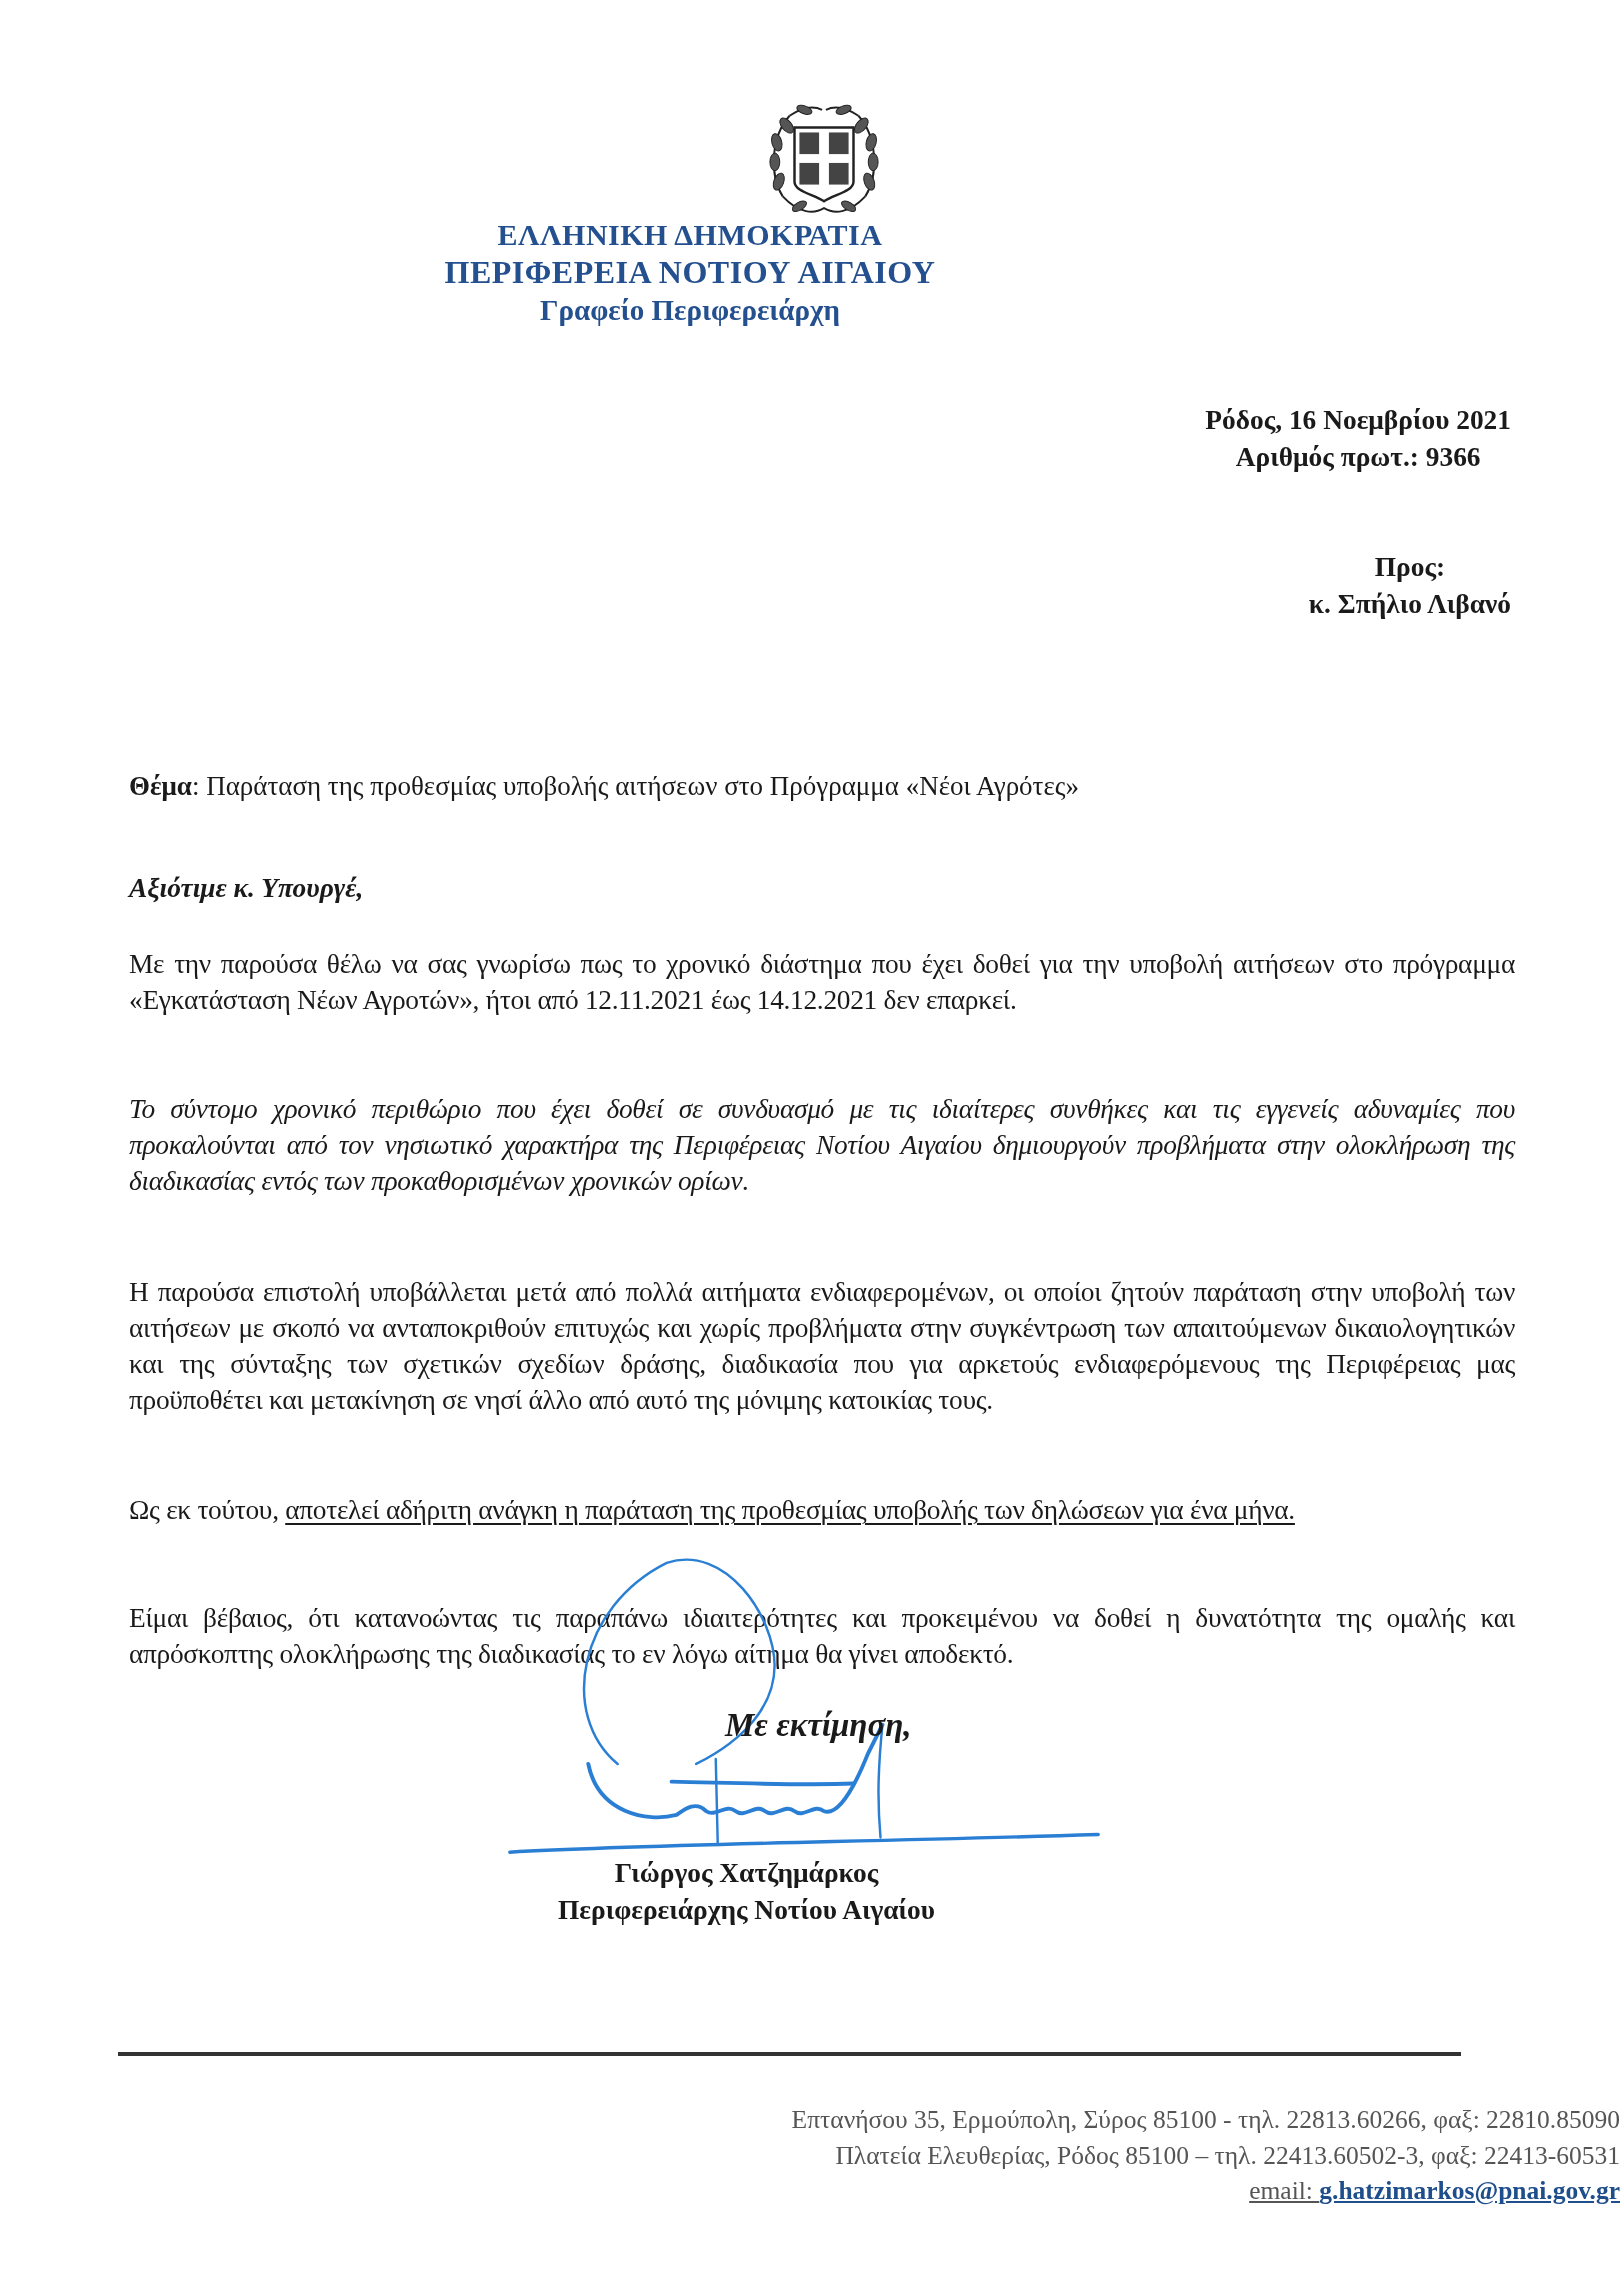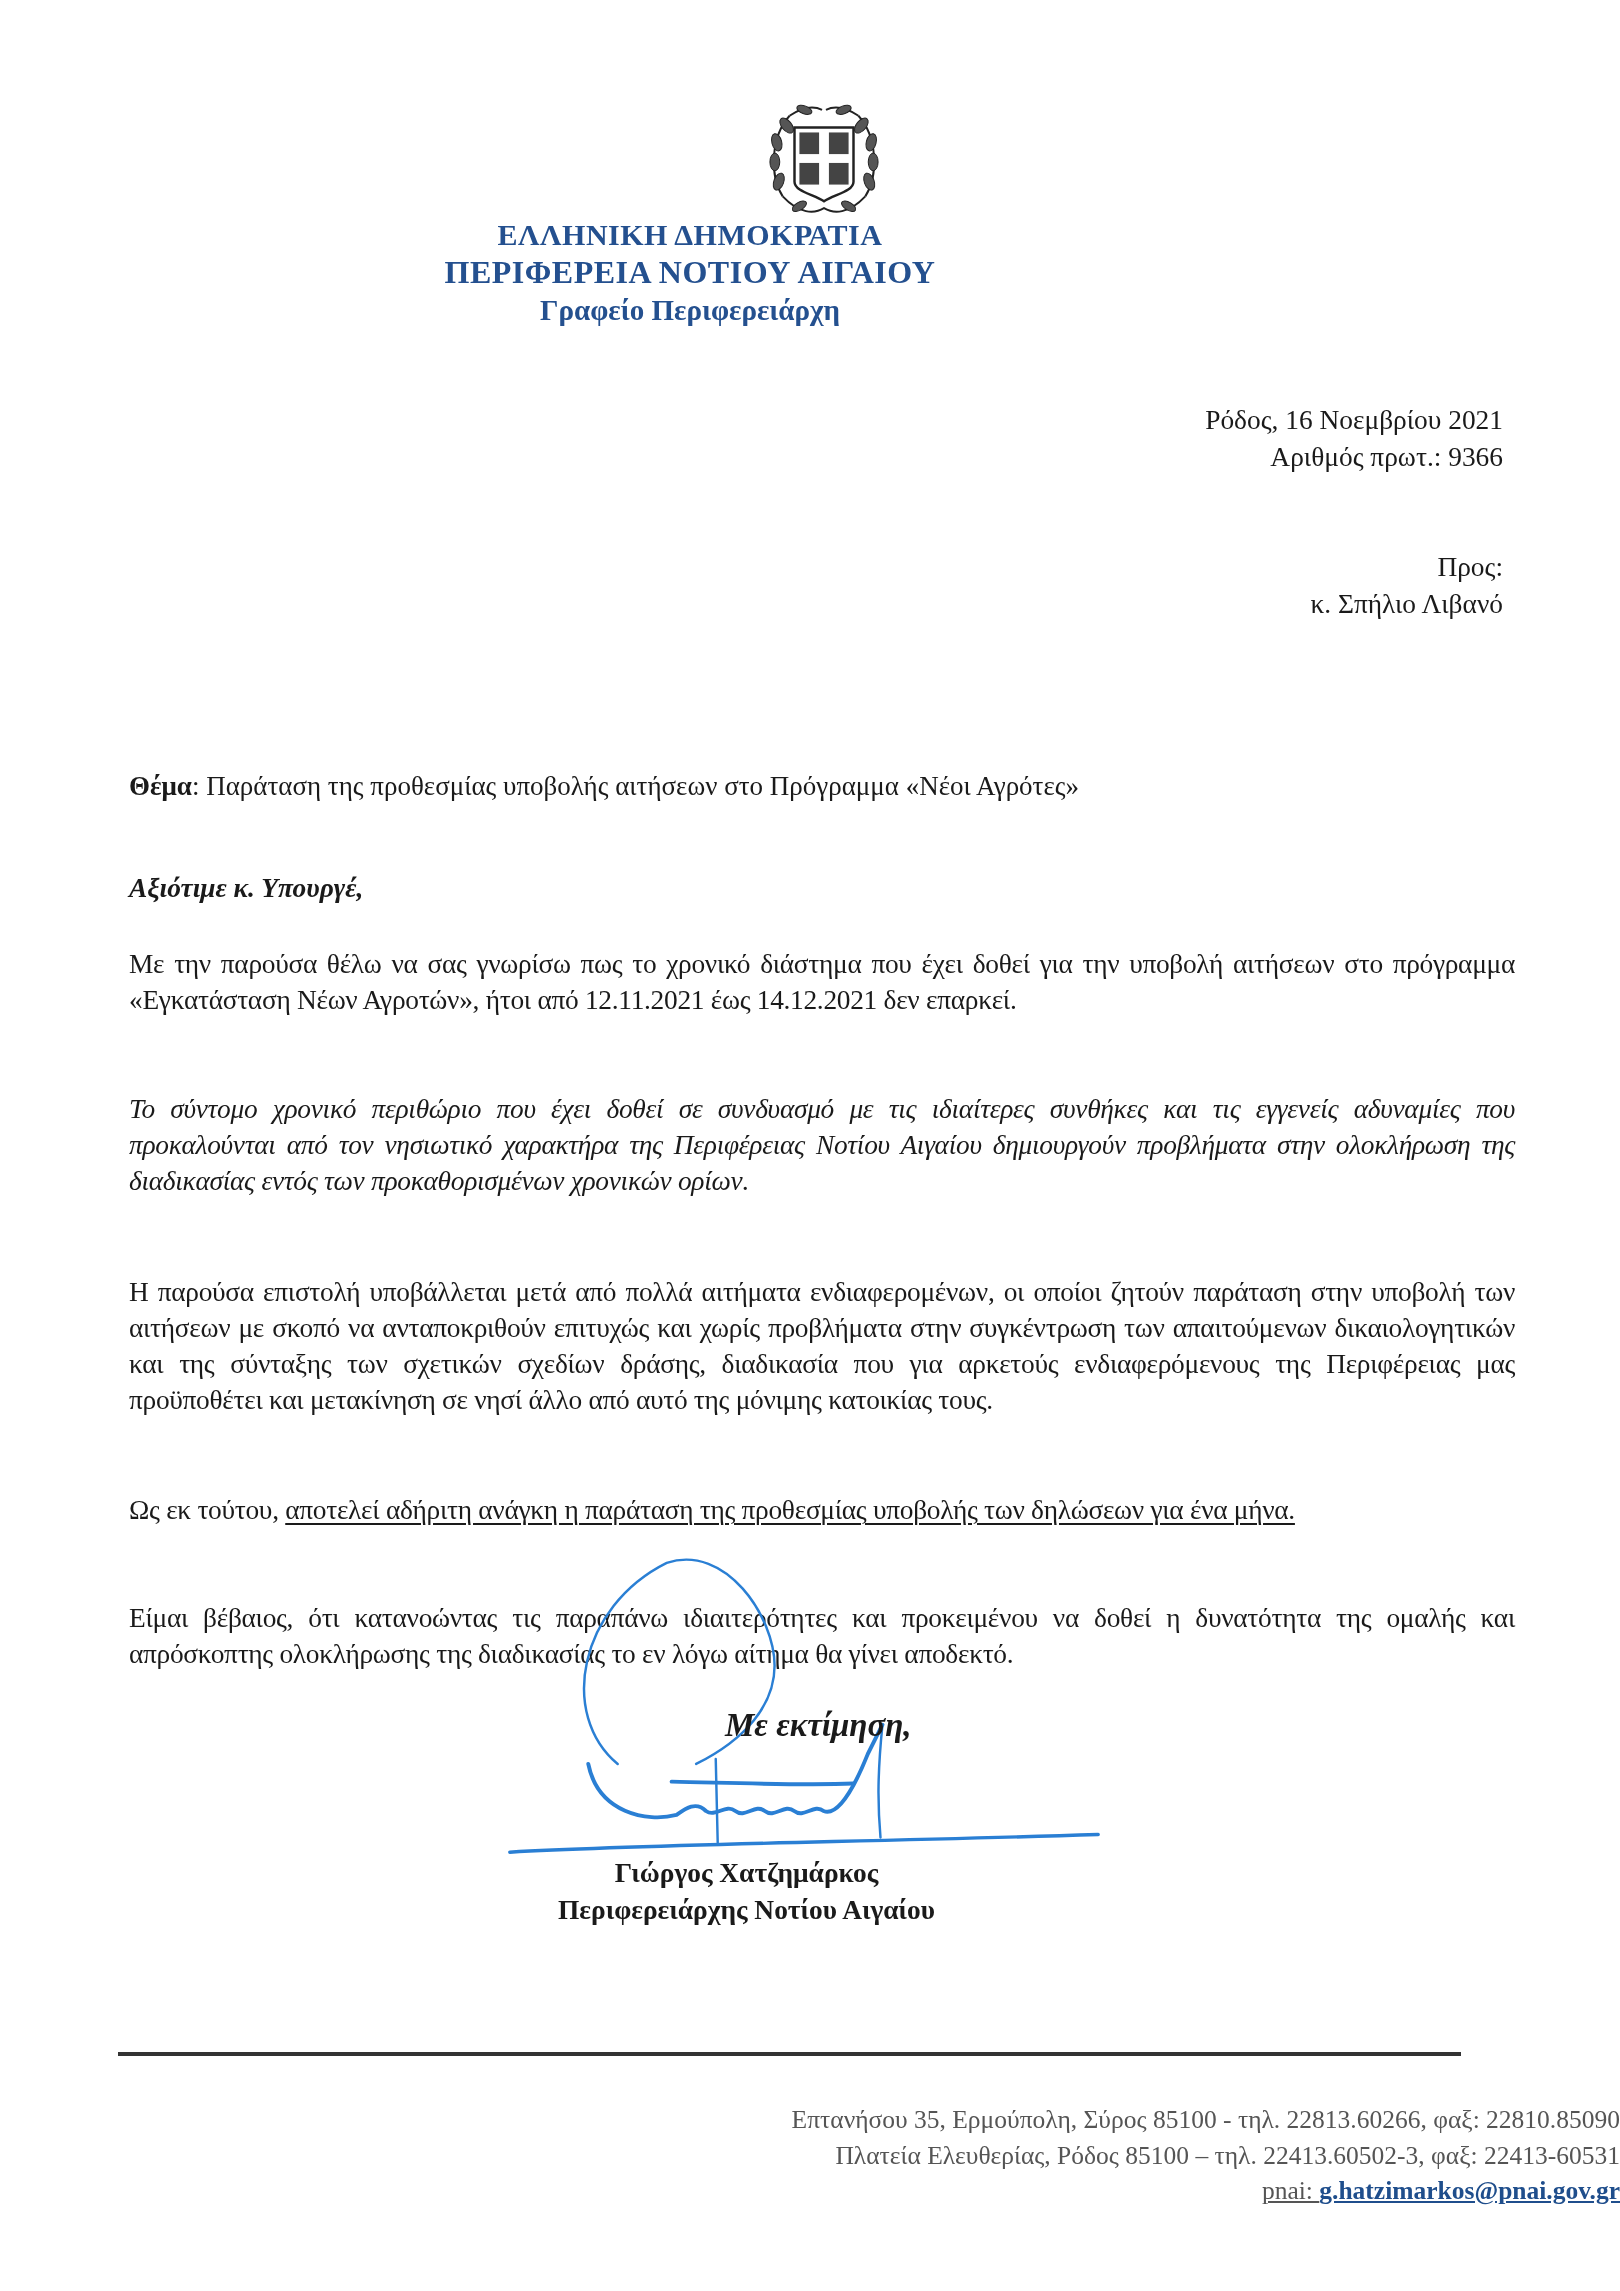--- a/index.html
+++ b/index.html
@@ -4,21 +4,21 @@
 <style>
   html, body { margin: 0; padding: 0; background: #ffffff; }
   body { width: 1620px; height: 2292px; position: relative; overflow: hidden;
          font-family: "Liberation Serif", "DejaVu Serif", serif; color: #1a1a1a; }
   .abs { position: absolute; }
   .emblem { left: 765px; top: 98px; width: 123px; width: 118px; height: 123px; }
   .hdr { left: 0; width: 1380px; text-align: center; color: #24508f; }
   .hdr1 { top: 218px; font-size: 30px; font-weight: bold; letter-spacing: 0.5px; }
   .hdr2 { top: 254px; font-size: 32px; font-weight: bold; letter-spacing: 0.5px; }
   .hdr3 { top: 294px; font-size: 29px; font-weight: bold; }
-  .right-block { right: 117px; text-align: right; font-weight: normal; font-size: 27.4px; line-height: 37px; }
+  .right-block { right: 109px; text-align: center; font-weight: bold; font-size: 27.4px; line-height: 37px; }
   .date { top: 402px; }
   .to { top: 549px; }
   .body-text { left: 129px; width: 1386px; font-size: 27.4px; line-height: 36px; }
   .subject { top: 768px; font-size: 27px; }
   .subject b { font-weight: bold; }
   .salutation { top: 870px; font-style: italic; font-weight: bold; font-size: 27.4px; }
   .para { text-align: justify; text-align-last: left; font-family: "Liberation Serif", serif; letter-spacing: -0.3px; }
   .p1 { top: 946px; }
   .p2 { top: 1091px; font-style: italic; }
   .p3 { top: 1274px; }
@@ -115,15 +115,15 @@
 
 <div class="abs closing">Με εκτίμηση,</div>
 
 <div class="abs signer signer-name">Γιώργος Χατζημάρκος</div>
 <div class="abs signer signer-title">Περιφερειάρχης Νοτίου Αιγαίου</div>
 
 <div class="abs footer-rule"></div>
 <div class="abs footer f1">Επτανήσου 35, Ερμούπολη, Σύρος 85100 - τηλ. 22813.60266, φαξ: 22810.85090</div>
 <div class="abs footer f2">Πλατεία Ελευθερίας, Ρόδος 85100 – τηλ. 22413.60502-3, φαξ: 22413-60531</div>
 <div class="abs footer f3">
-  <span class="email-label">pnai: </span><a class="email-link">g.hatzimarkos@pnai.gov.gr</a>
+  <span class="email-label">email: </span><a class="email-link">g.hatzimarkos@pnai.gov.gr</a>
 </div>
 
 
 </body></html>

